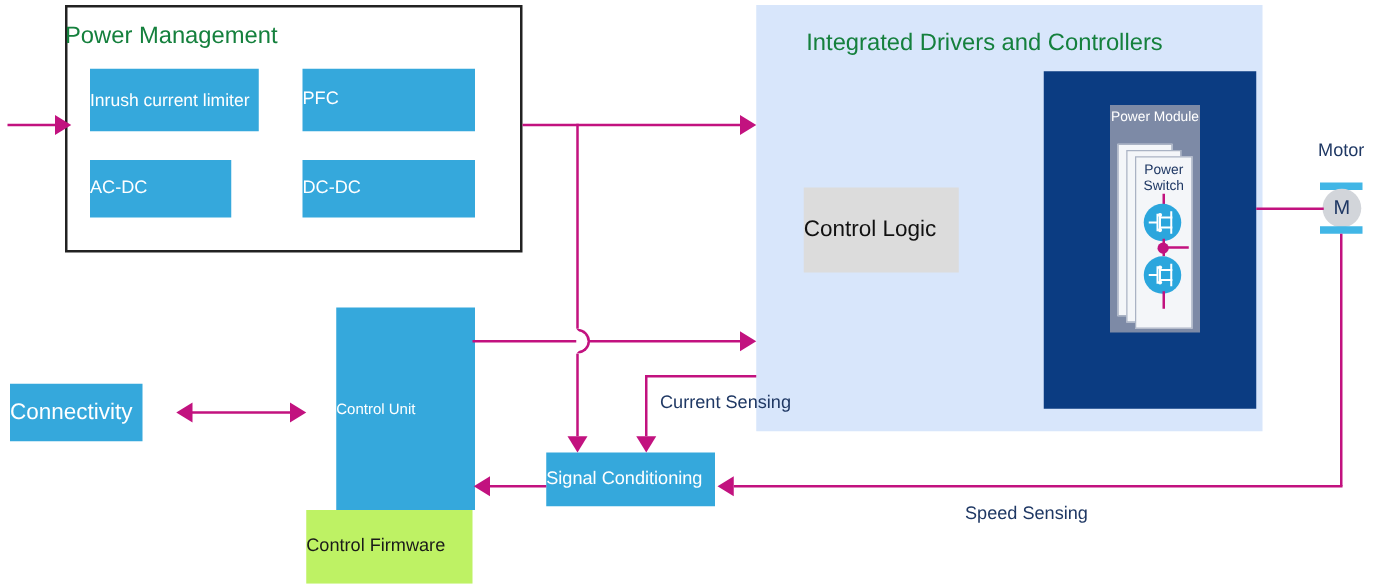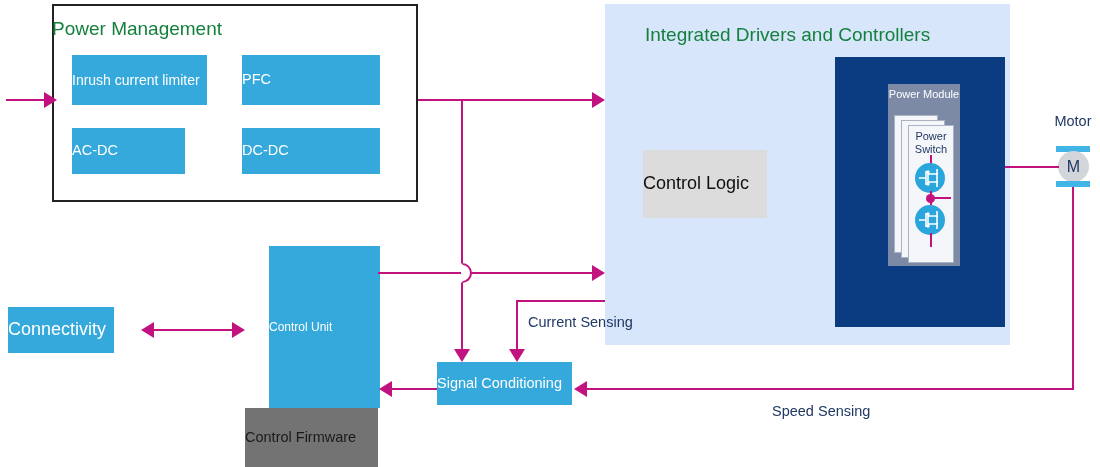--- a/index.html
+++ b/index.html
@@ -10,21 +10,21 @@
   }
   #stage{position:absolute;left:0;top:0;width:1100px;height:467px;}
   .abs{position:absolute;box-sizing:border-box;}
 
   
   .blk{
     display:flex;align-items:center;justify-content:flex-start;text-align:center;
     line-height:1.18;
   }
   .blue{background:#35a8dc;color:#ffffff;}
-  .lightblue{background:#737373;color:#1a1a1a;}
+  .lightblue{background:#bef264;color:#1a1a1a;}
   .gray{background:#dcdcdc;color:#111111;}
   .panel-light{background:#d8e6fb;}
   .panel-dark{background:#0b3c82;}
   .frame{background:#ffffff;border:2px solid #222222;}
 
   .hdr{
     color:#15803d;font-size:19px;text-align:left;width:100%;
   }
   .lbl{color:#1f3864;font-size:14.5px;line-height:1.25;}
 

